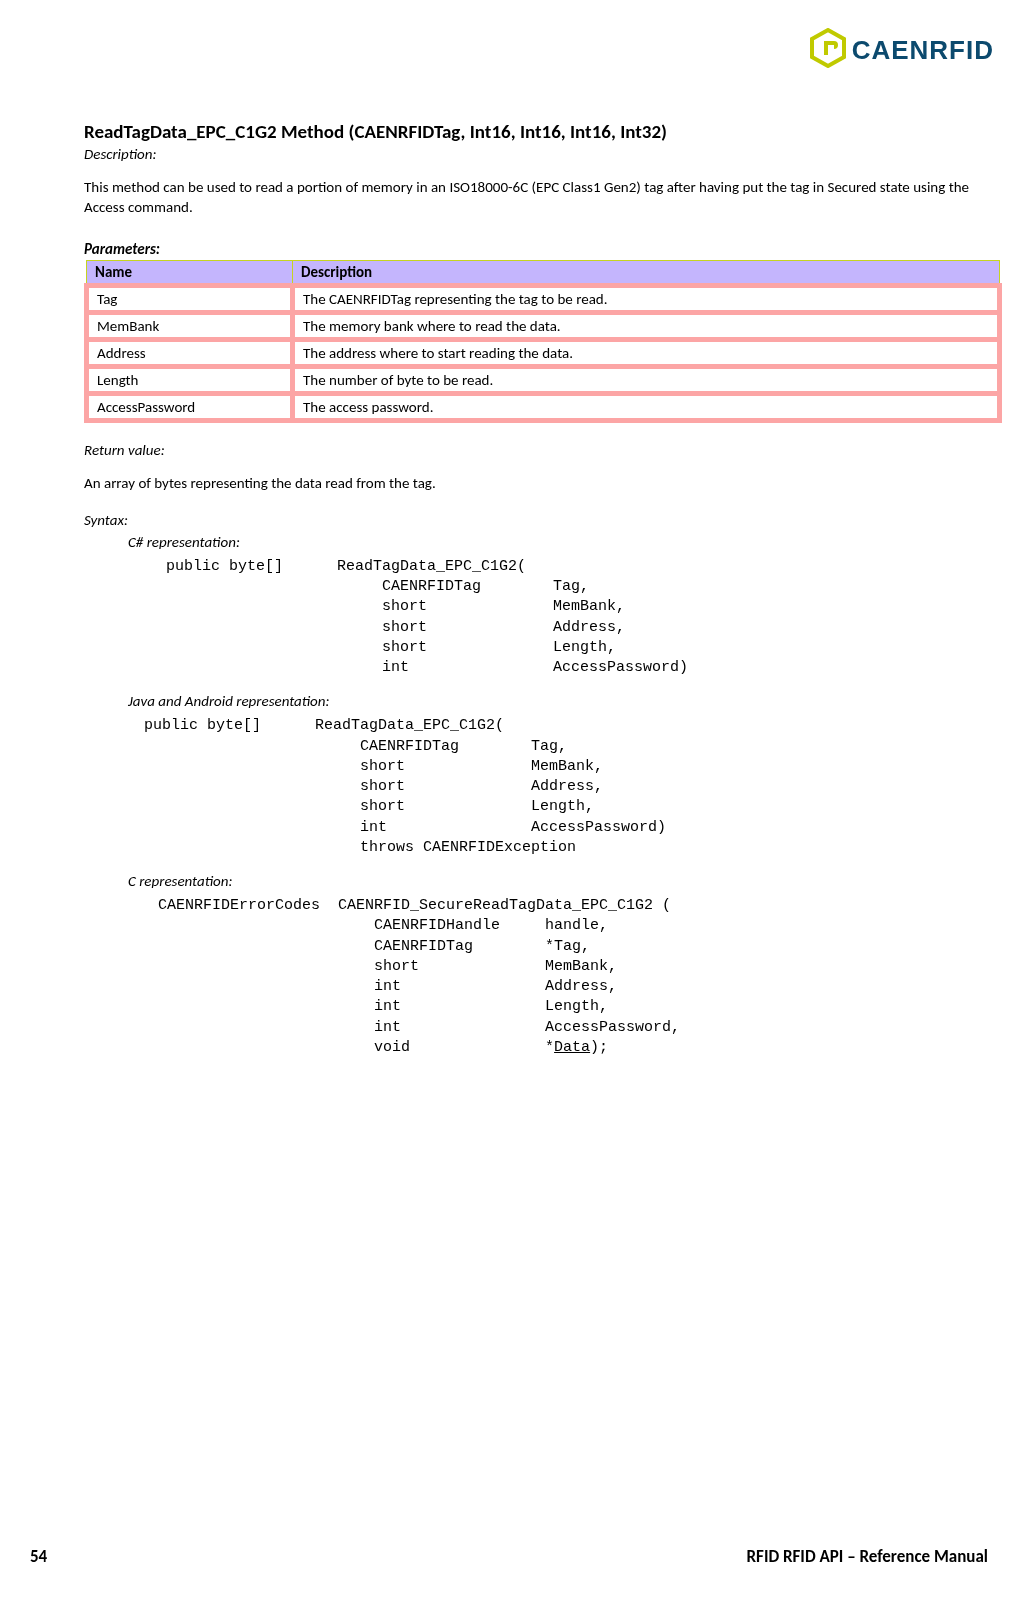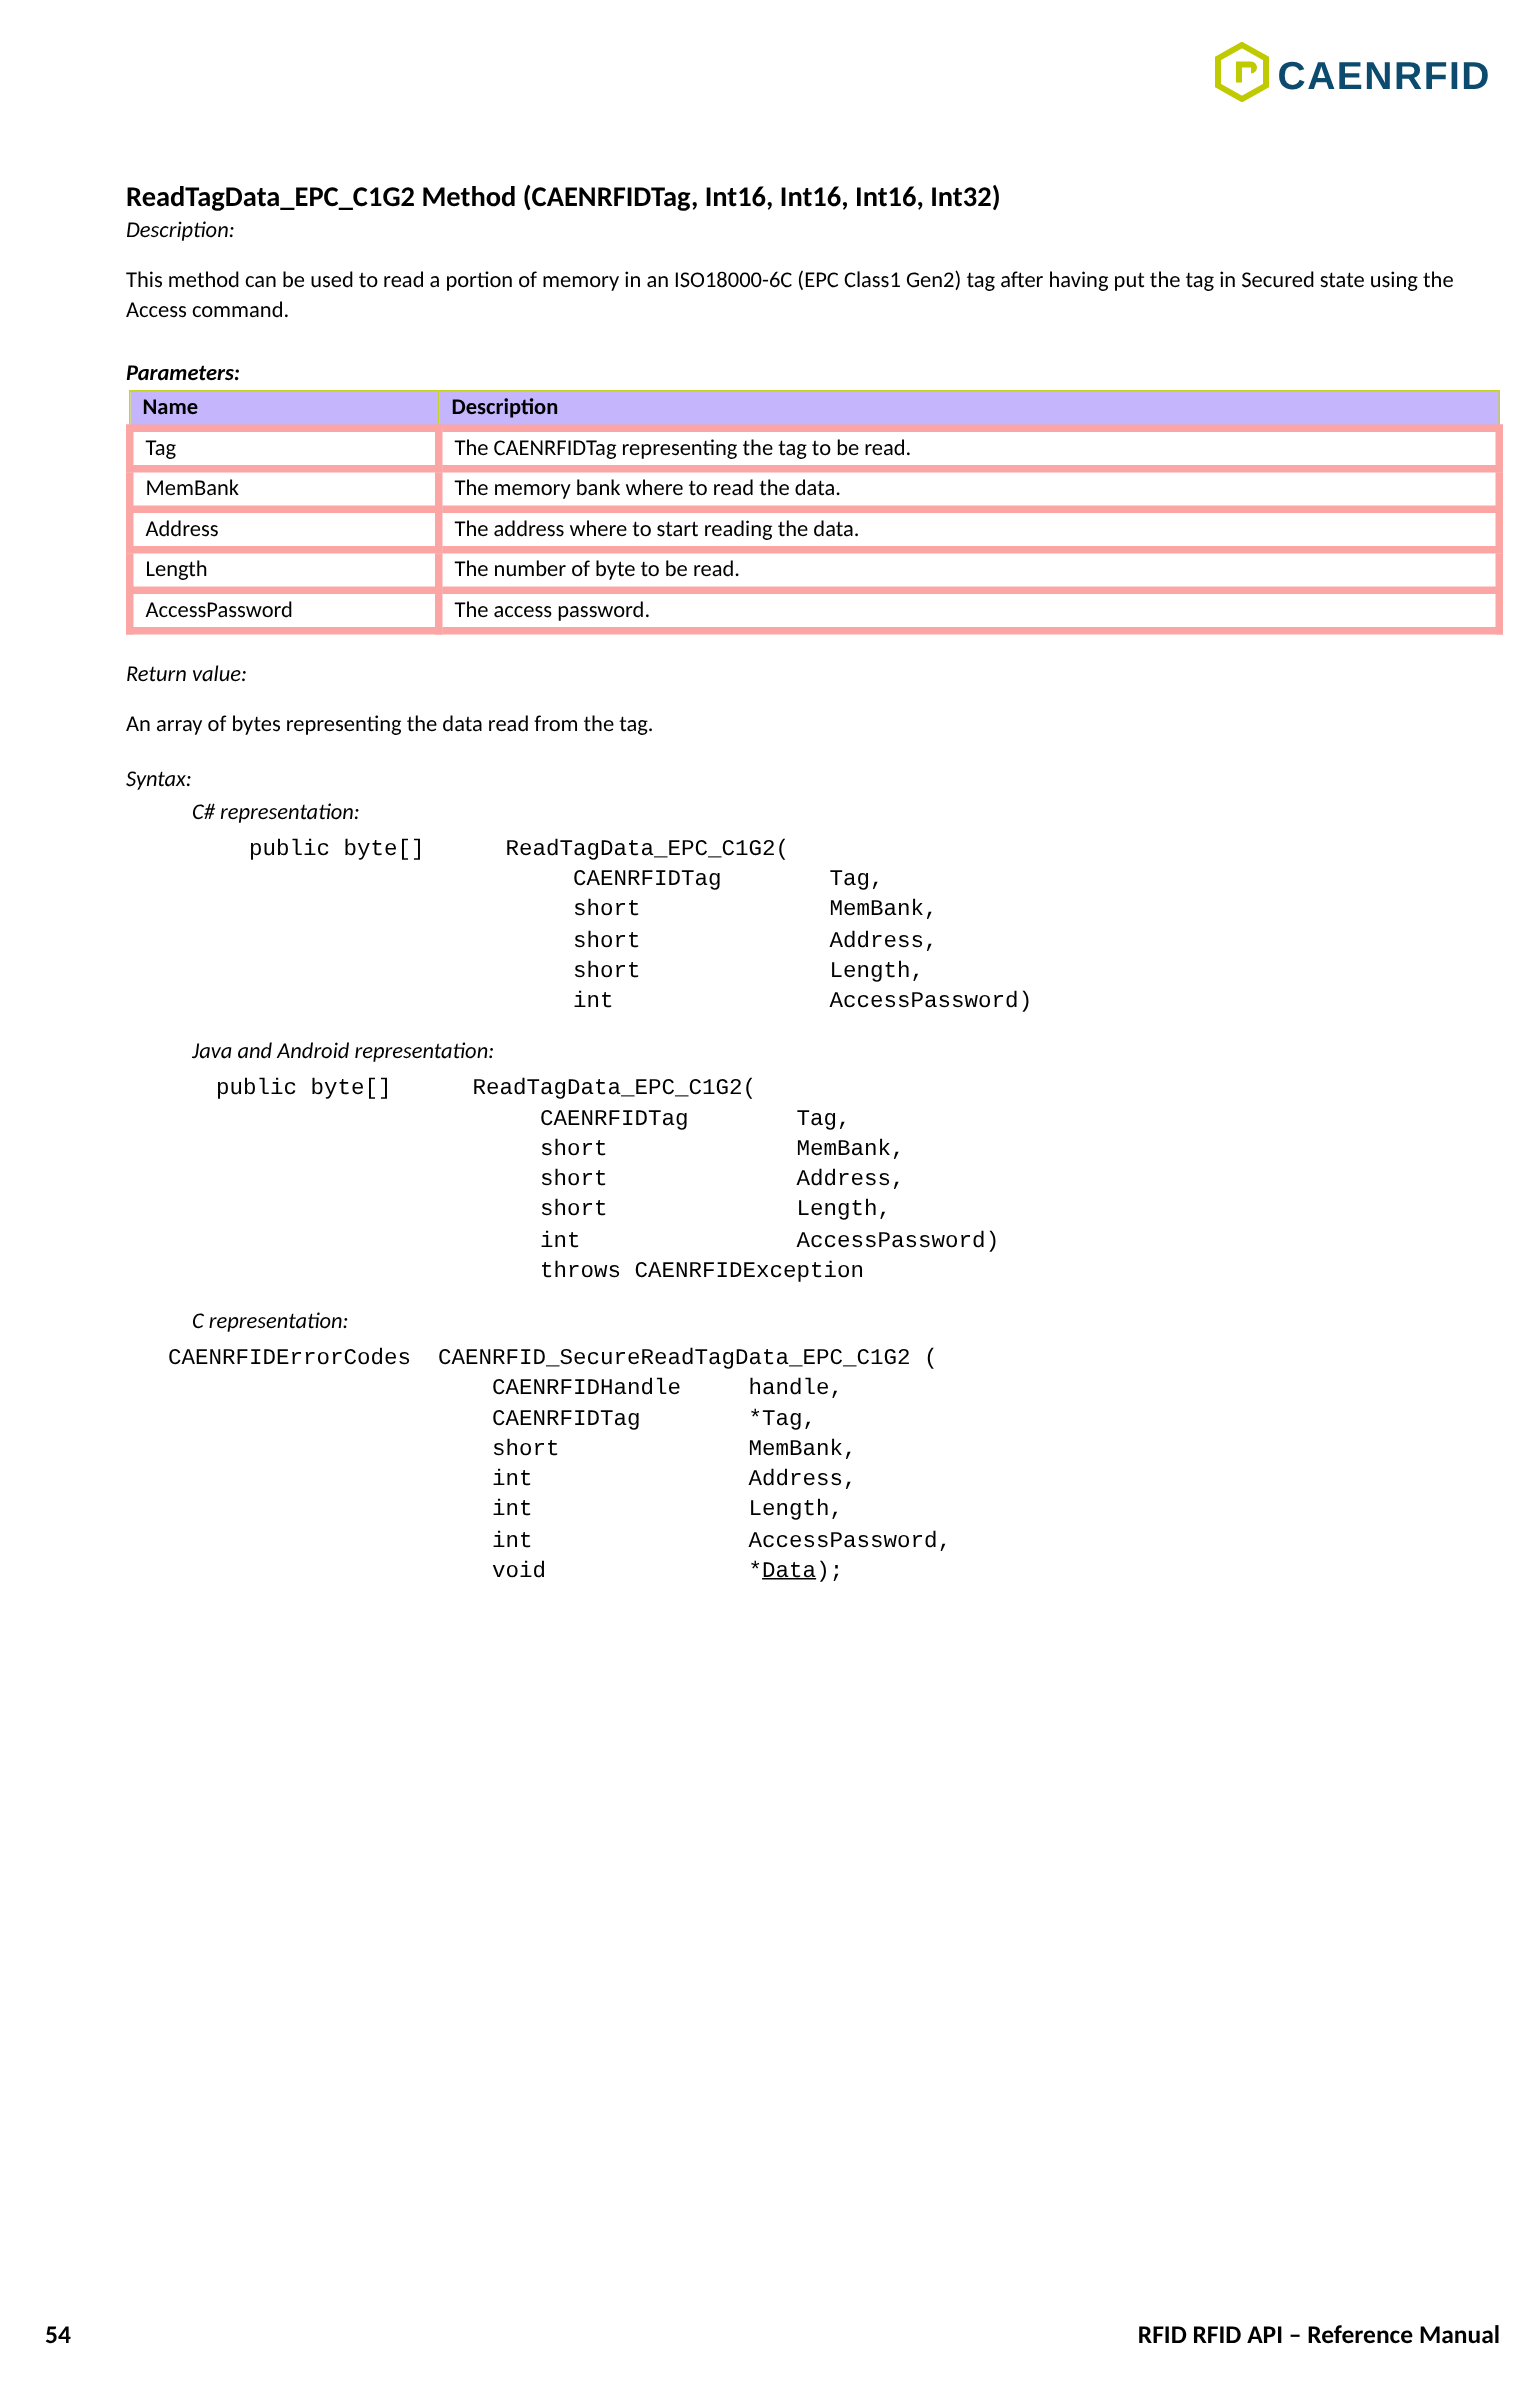--- a/index.html
+++ b/index.html
@@ -92,27 +92,27 @@
       font-family: "Courier New", monospace;
       font-size: 15px;
       line-height: 1.35;
       margin: 6px 0 14px 82px;
       white-space: pre;
     }
     pre.code.java {
       margin-left: 60px;
     }
     pre.code.c {
-      margin-left: 28px;
+      margin-left: 74px;
     }
     .footer {
       position: absolute;
       bottom: 34px;
       left: 30px;
-      right: 10px;
+      right: 22px;
       display: flex;
       justify-content: space-between;
       font-size: 17px;
       font-weight: 700;
     }
     .u { text-decoration: underline; }
   </style>
 </head>
 <body>
 

